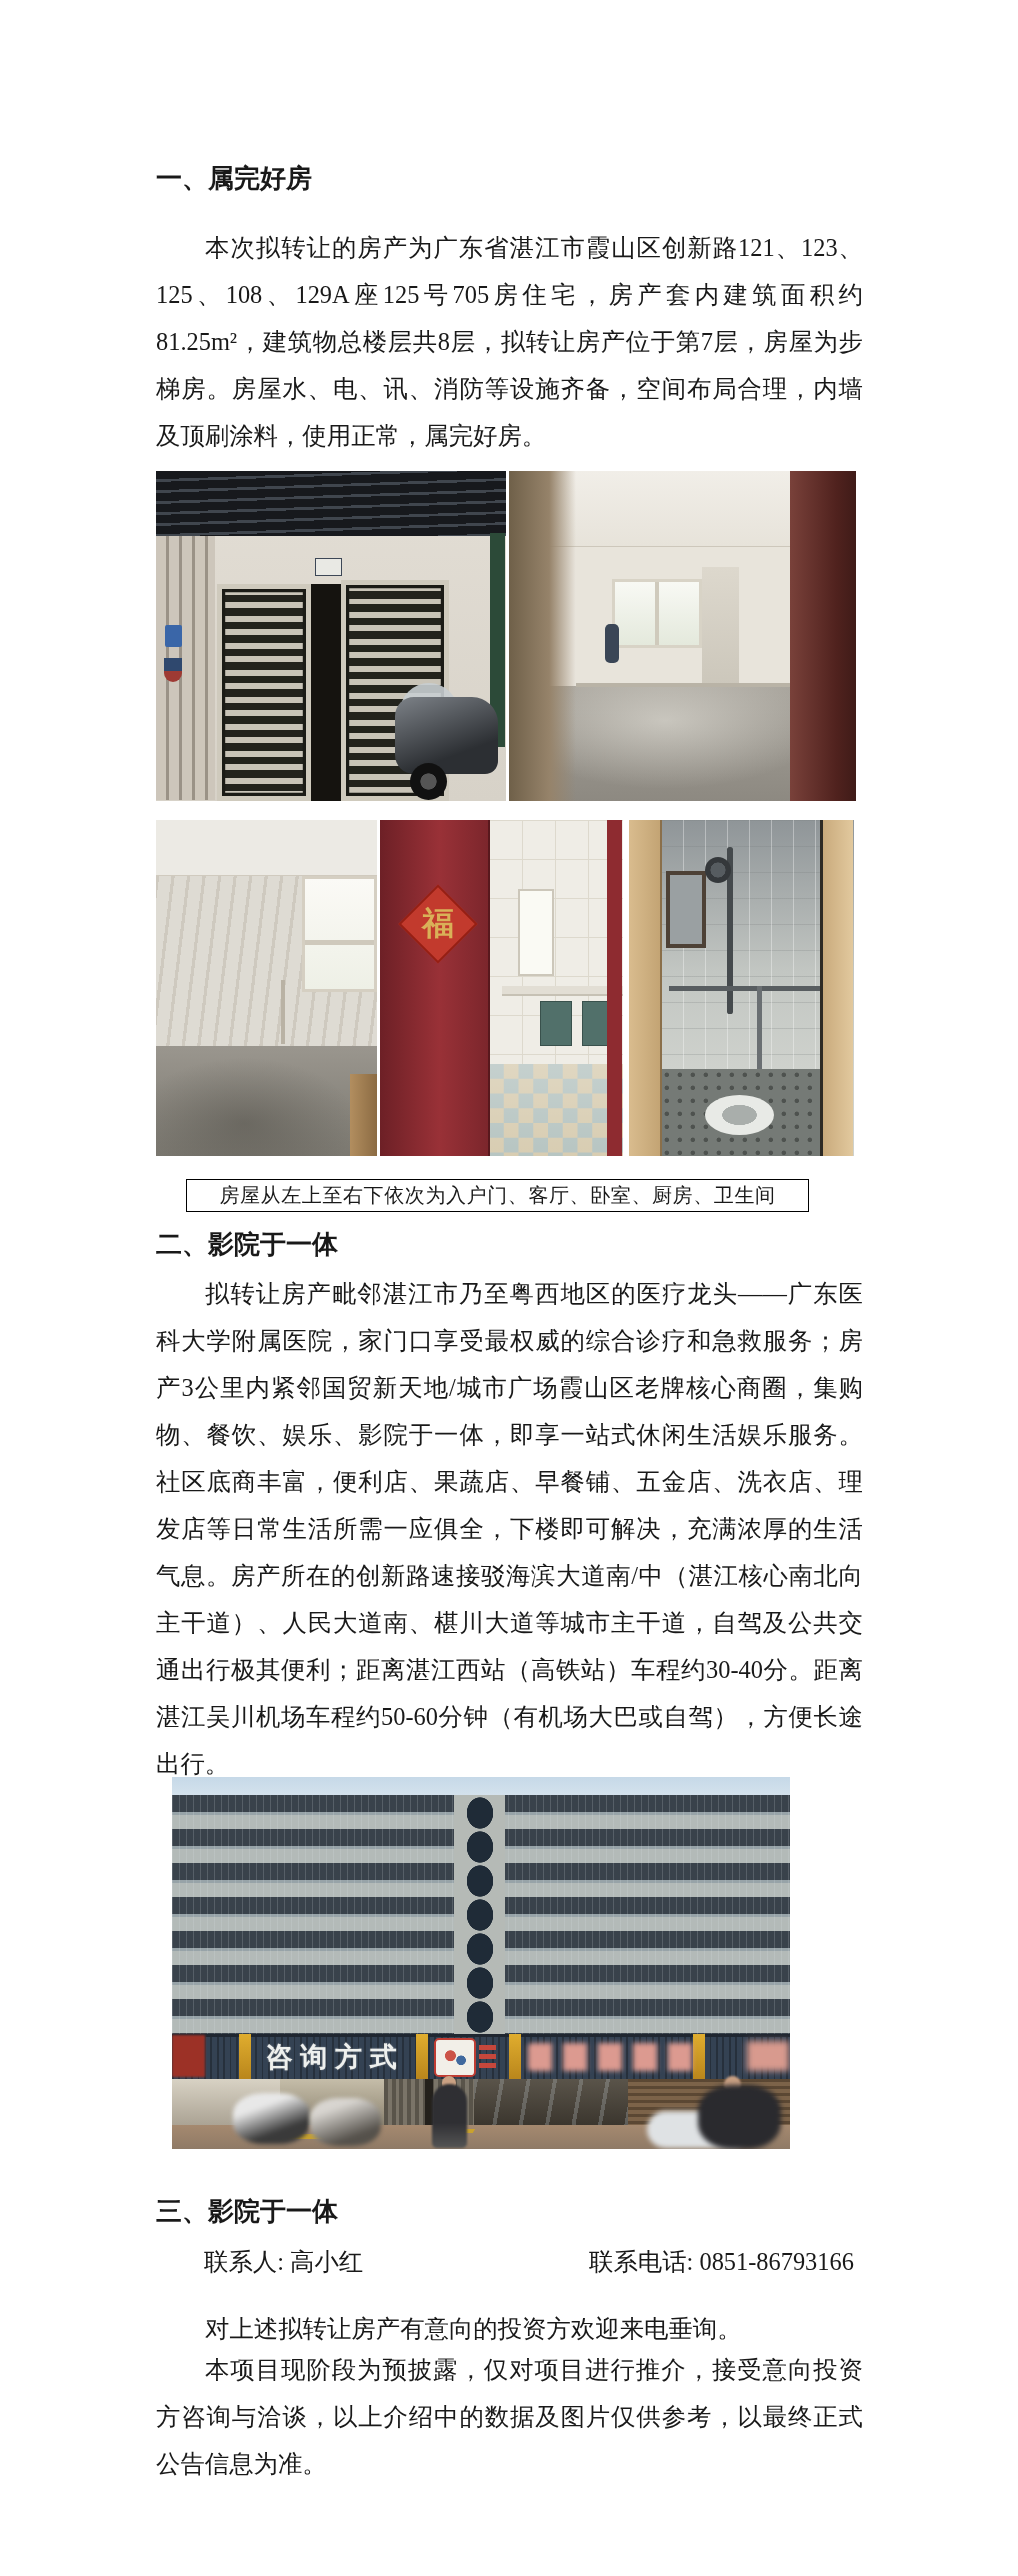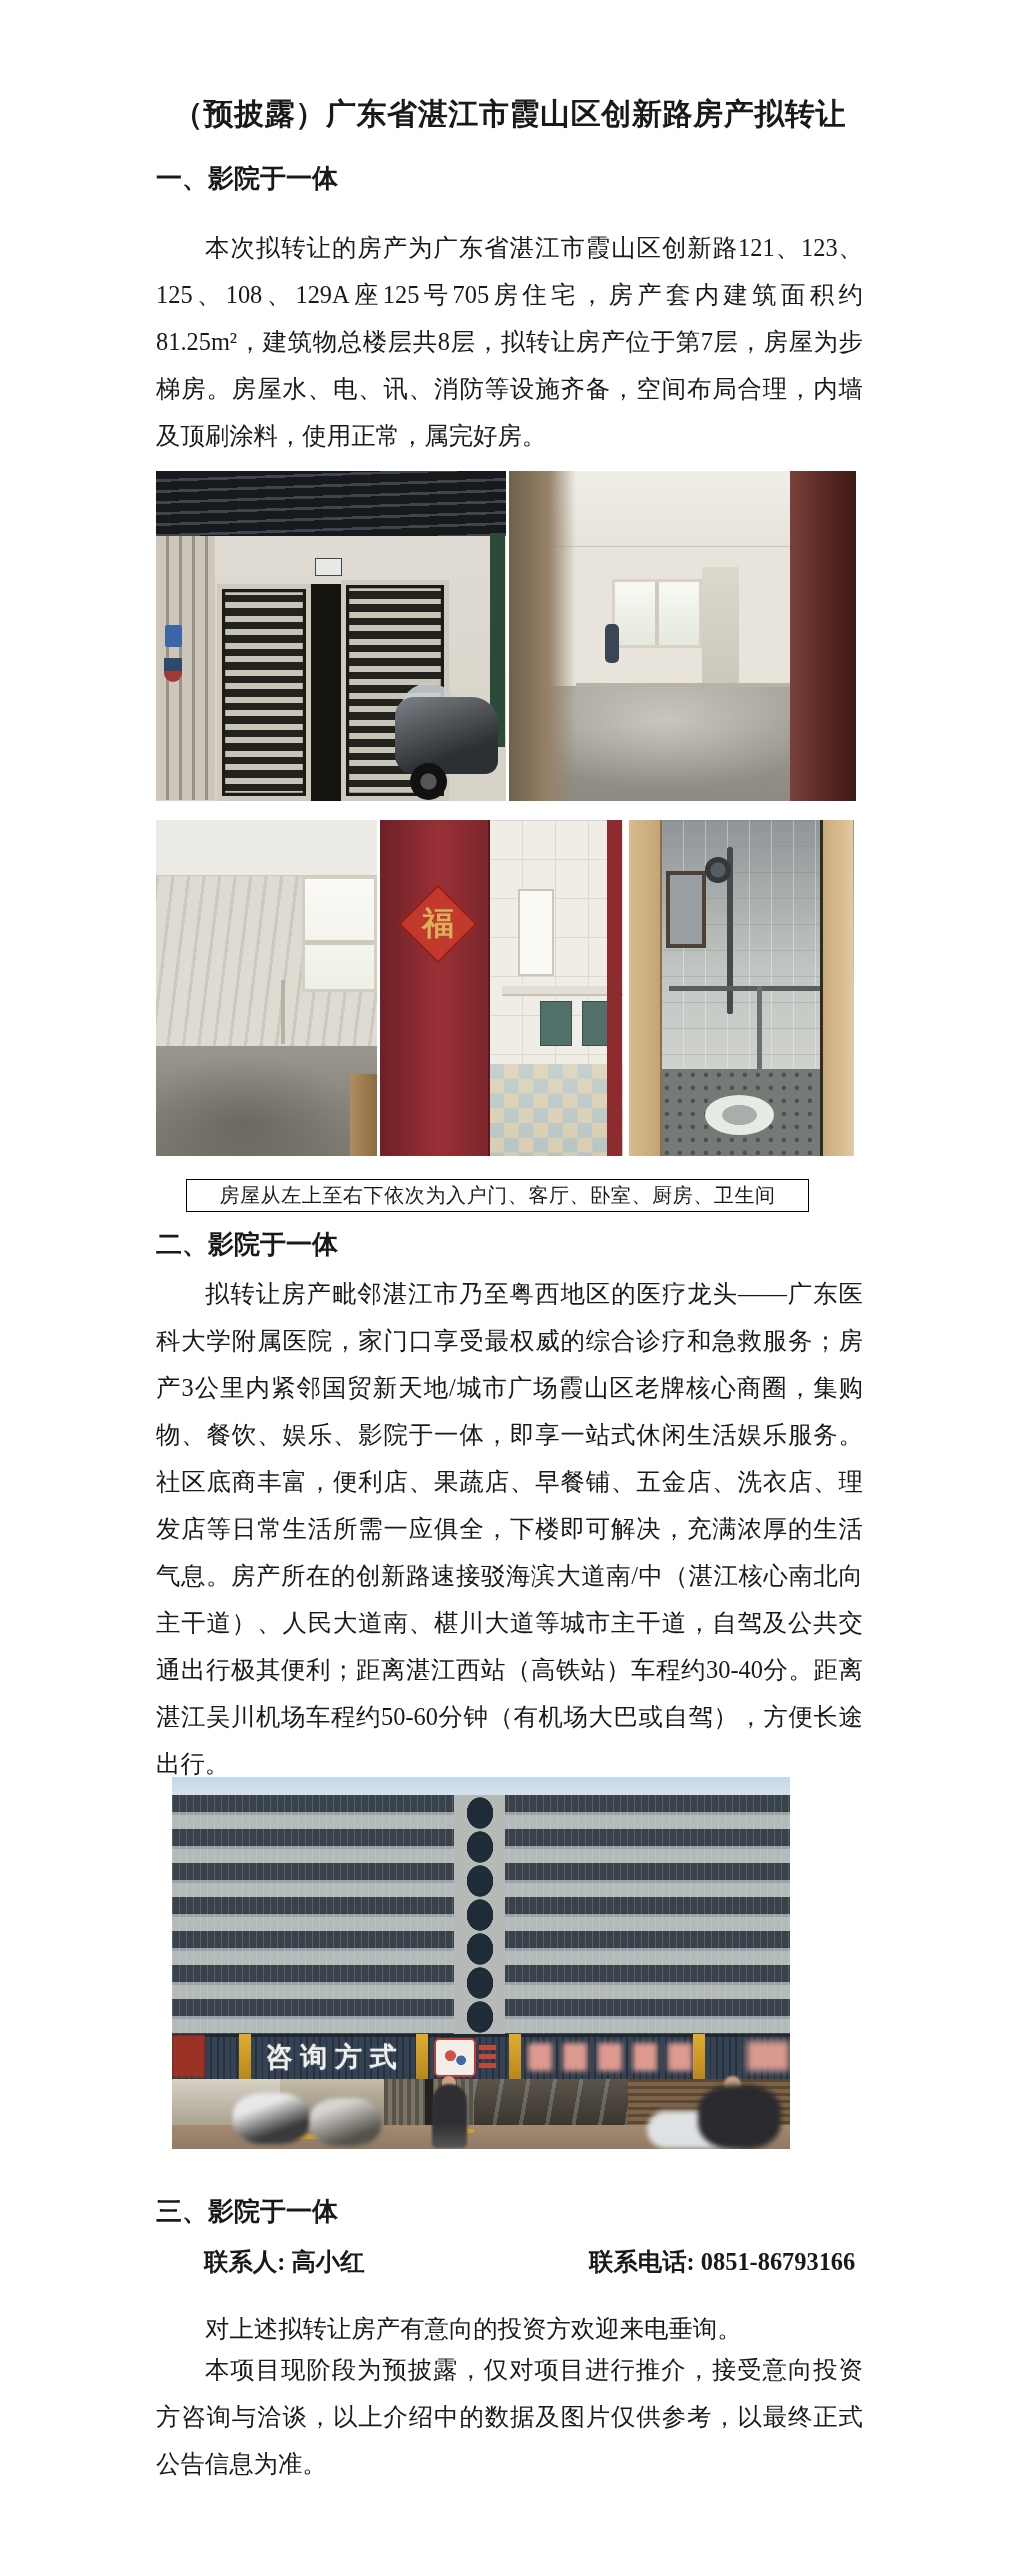--- a/index.html
+++ b/index.html
@@ -31,21 +31,21 @@
   .para1{top:224px;} .para2{top:1270px;}
   .closing1{top:2305px;} .closing2{top:2346px;}
   .caption-box{
     position:absolute; left:186px; top:1179px; width:623px; height:33px;
     border:1.9px solid #000; box-sizing:border-box;
     display:flex; align-items:center; justify-content:center;
     font-size:20px; letter-spacing:0.6px;
   }
   .contact-line{
     position:absolute; left:156px; top:2238px; width:707px;
-    font-size:24.4px; line-height:47px;font-weight:bold;
+    font-size:24.4px; line-height:47px;
   }
   .contact-person{padding-left:48px;}
   .contact-phone{position:absolute; left:392px; top:0;margin-left:41px;}
   
   .ph{position:absolute; overflow:hidden; background:#d9d4cb;}
   .ph *{position:absolute; box-sizing:border-box;}
   .ph-p1{left:156px; top:471px;  width:350px; height:330px; background:linear-gradient(180deg,#e3ded5,#d7d2c8);}
   .ph-p2{left:509px; top:471px;  width:347px; height:330px; background:#e9e5dd;}
   .ph-p3{left:156px; top:820px; width:221px; height:336px; background:#dedbd3;}
   .ph-p4{left:380px; top:820px; width:243px; height:336px; background:#ebe8e0;}
@@ -134,23 +134,22 @@
   .b-walkerhead{left:270px;top:299px;width:14px;height:14px;background:#caa183;border-radius:50%;filter:blur(0.6px);}
   .b-scooterw{left:475px;top:334px;width:103px;height:37px;background:#dfe2e4;border-radius:19px;filter:blur(2.6px);}
   .b-rider{left:526px;top:308px;width:83px;height:64px;background:#2a2a2e;border-radius:40%;filter:blur(2.6px);}
   .b-riderhead{left:552px;top:299px;width:16.7px;height:16.7px;background:#c9a083;border-radius:50%;filter:blur(1.3px);}
 </style>
 </head>
 <body>
 
 <div class="page">
 
-  <div class="doc-title">（预披露）广东省湛江市霞山区创新路房产拟转让</div>
-
-  <div class="heading h1">一、影院于一体</div>
+
+  <div class="heading h1">一、属完好房</div>
   <div class="body-para para1">本次拟转让的房产为广东省湛江市霞山区创新路121、123、125、108、129A座125号705房住宅，房产套内建筑面积约81.25m²，建筑物总楼层共8层，拟转让房产位于第7层，房屋为步梯房。房屋水、电、讯、消防等设施齐备，空间布局合理，内墙及顶刷涂料，使用正常，属完好房。</div>
 
   <div class="ph ph-p1" title="入户门">
     <div class="p1-leftwall"></div>
     <div class="p1-bluesign"></div>
     <div class="p1-shield"></div>
     <div class="p1-awning"></div>
     <div class="p1-plate"></div>
     <div class="p1-doorway"></div>
     <div class="p1-gate p1-gate-l"></div>

